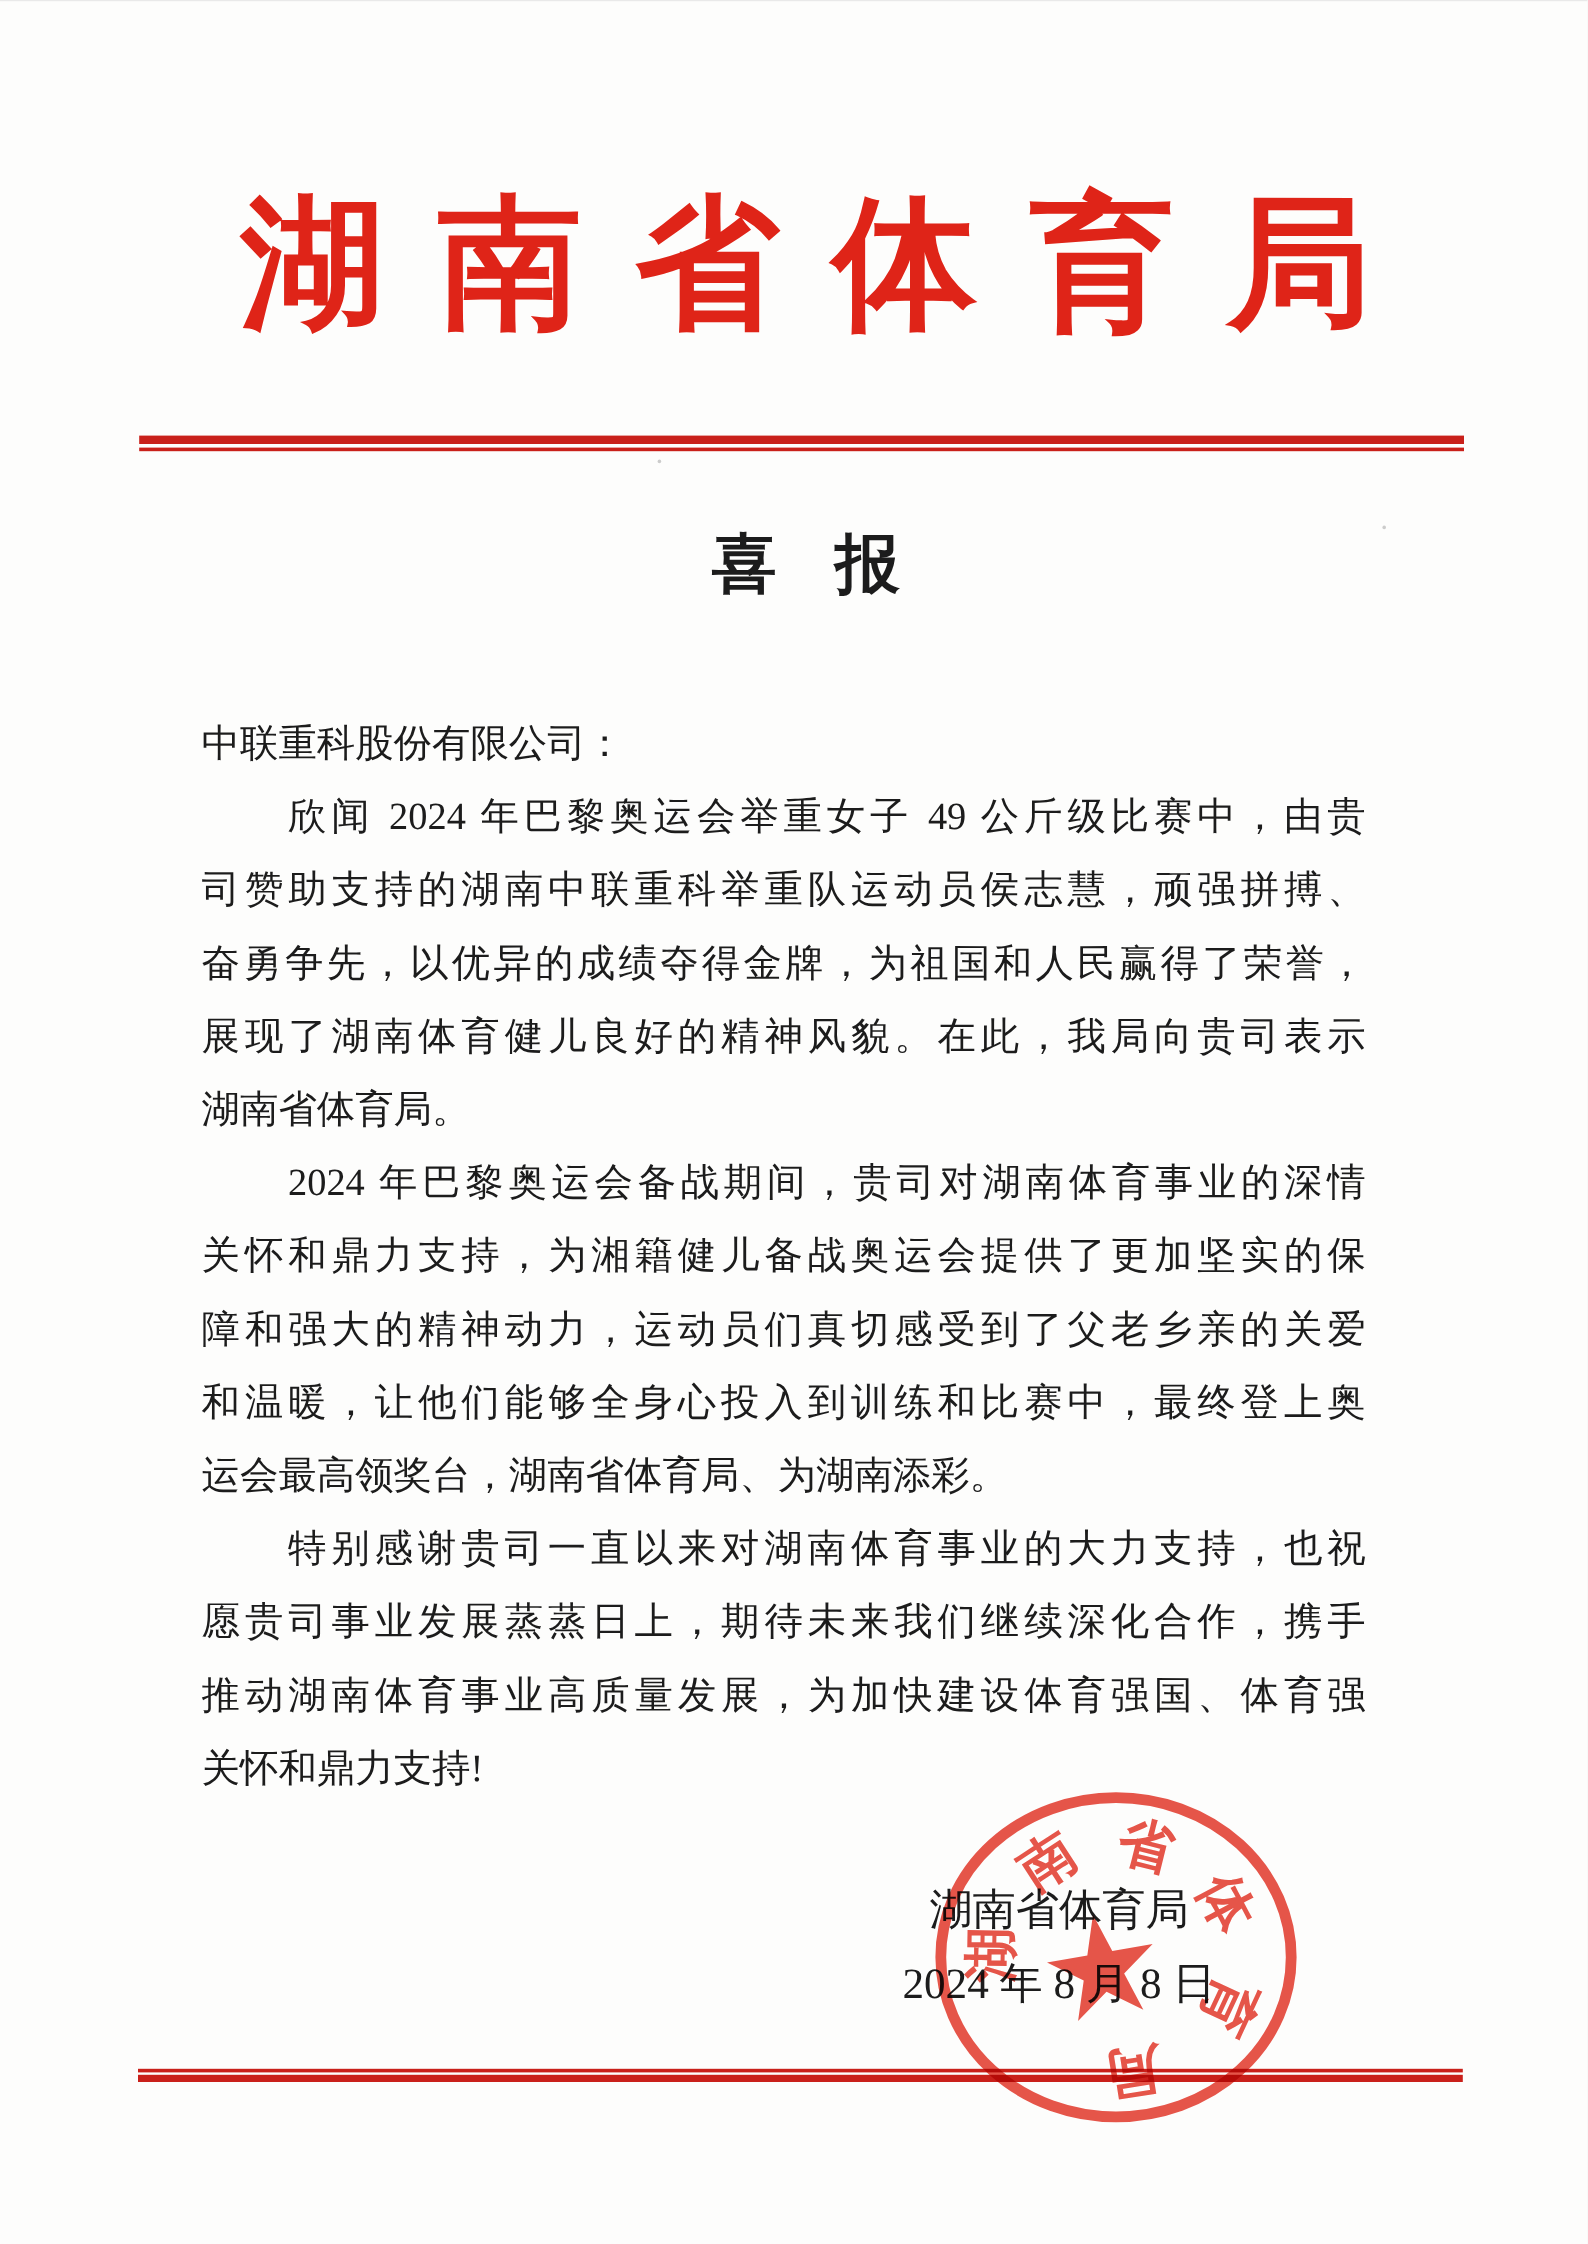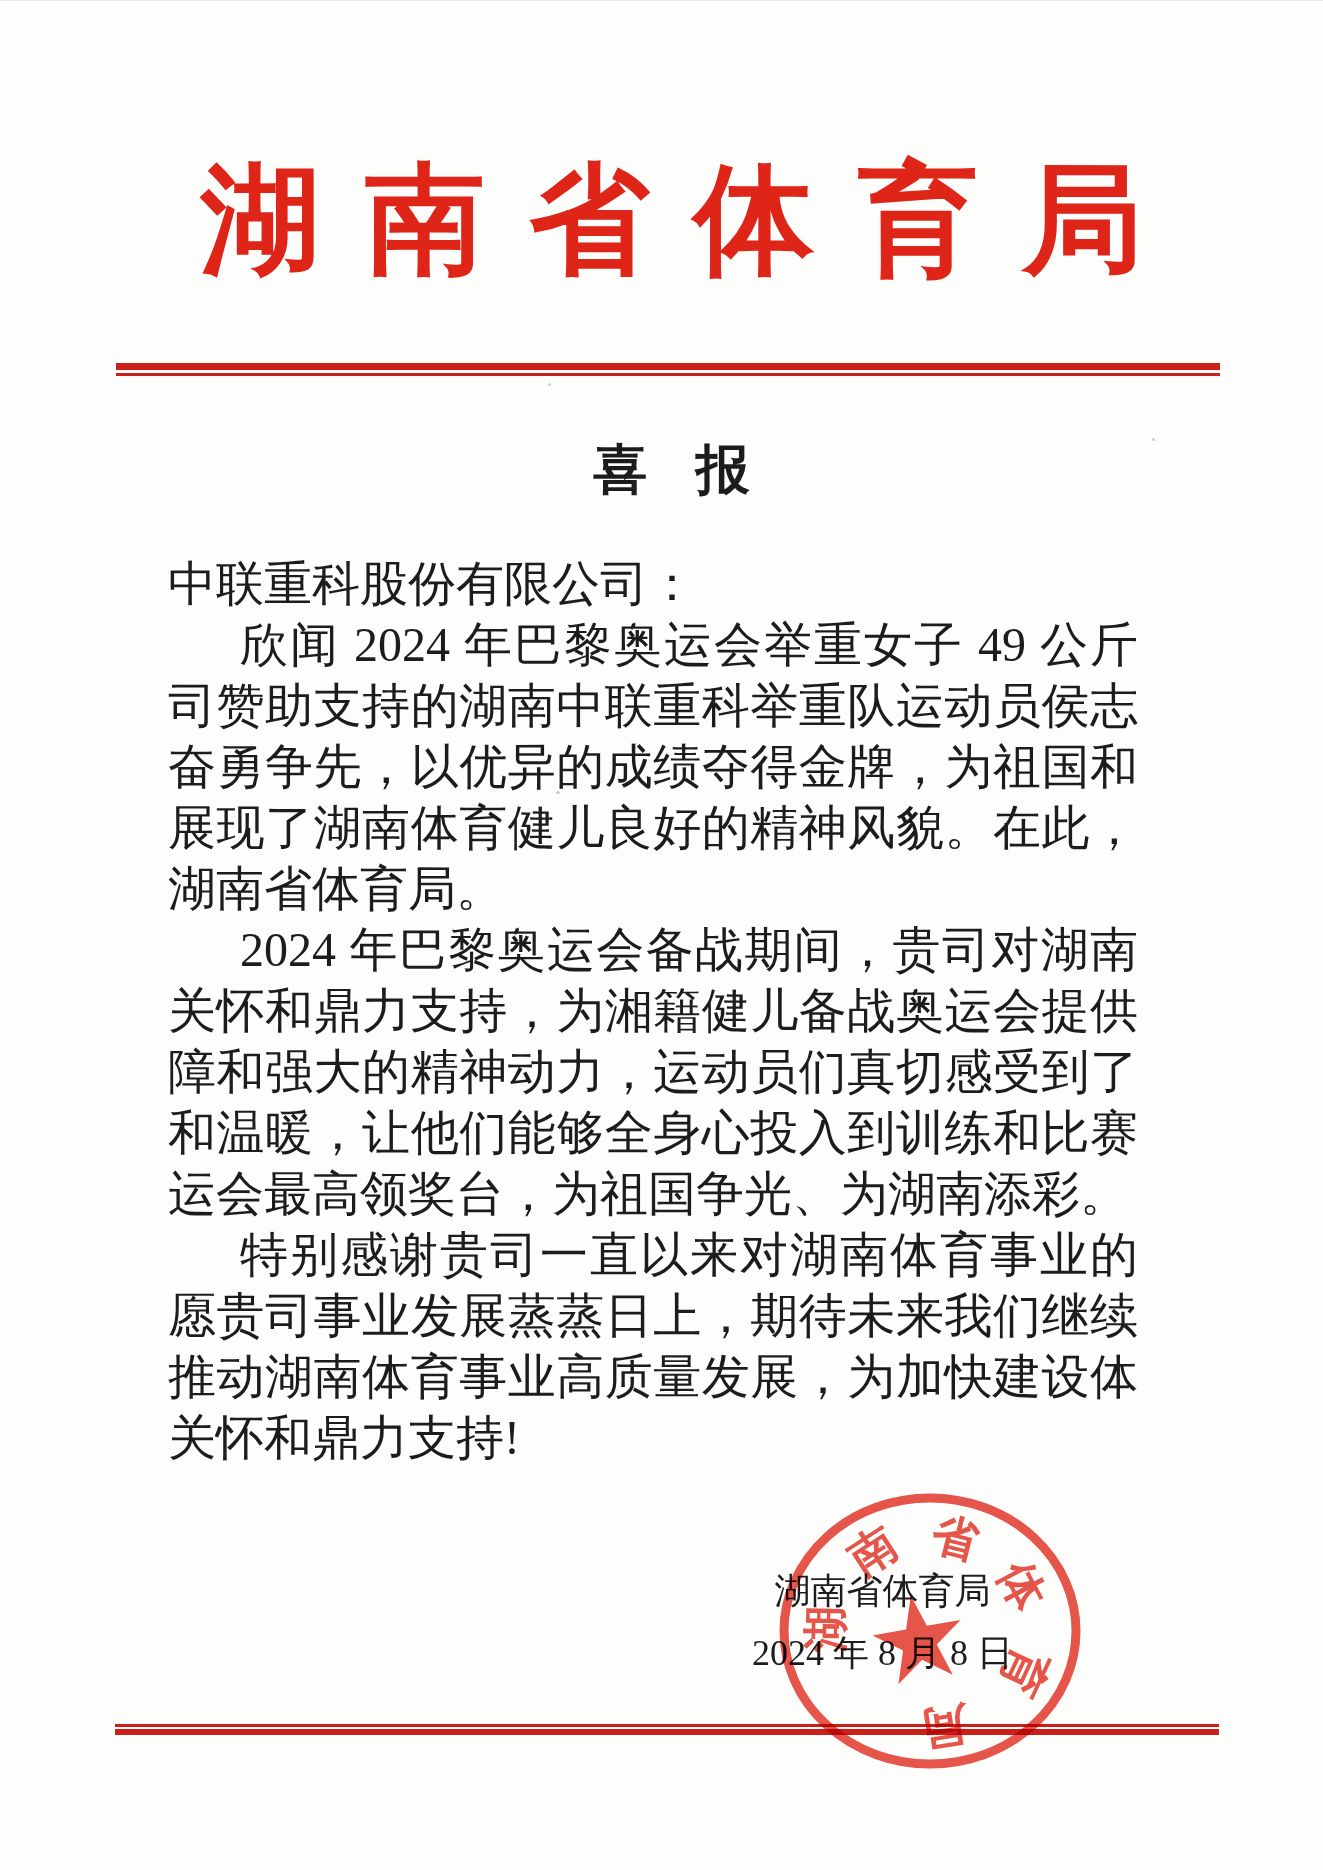--- a/index.html
+++ b/index.html
@@ -45,23 +45,23 @@
   .doc-title{
     position:absolute;top:440px;left:0;width:100%;
     text-align:center;
     color:var(--ink);
     font-size:54px;font-weight:bold;
     letter-spacing:0.9em;text-indent:0.9em;
     line-height:1.1;
   }
   
   .body-text{
-    position:absolute;left:168px;top:552px;width:970px;
+    position:absolute;left:168px;top:588px;width:970px;
     color:var(--ink);
-    font-size:48px;
+    font-size:32px;
   }
   .bline{
     height:61px;line-height:61px;
     white-space:nowrap;
   }
   .jfill{
     white-space:normal;
     text-align:justify;
     text-align-last:justify;
     text-justify:inter-ideograph;
@@ -112,21 +112,21 @@
     <div class="bline jfill indent">欣闻 2024 年巴黎奥运会举重女子 49 公斤级比赛中，由贵</div>
     <div class="bline jfill">司赞助支持的湖南中联重科举重队运动员侯志慧，顽强拼搏、</div>
     <div class="bline jfill">奋勇争先，以优异的成绩夺得金牌，为祖国和人民赢得了荣誉，</div>
     <div class="bline jfill">展现了湖南体育健儿良好的精神风貌。在此，我局向贵司表示</div>
     <div class="bline">湖南省体育局。</div>
 
     <div class="bline jfill indent">2024 年巴黎奥运会备战期间，贵司对湖南体育事业的深情</div>
     <div class="bline jfill">关怀和鼎力支持，为湘籍健儿备战奥运会提供了更加坚实的保</div>
     <div class="bline jfill">障和强大的精神动力，运动员们真切感受到了父老乡亲的关爱</div>
     <div class="bline jfill">和温暖，让他们能够全身心投入到训练和比赛中，最终登上奥</div>
-    <div class="bline">运会最高领奖台，为祖国争光、为湖南添彩。</div>
+    <div class="bline">运会最高领奖台，湖南省体育局、为湖南添彩。</div>
 
     <div class="bline jfill indent">特别感谢贵司一直以来对湖南体育事业的大力支持，也祝</div>
     <div class="bline jfill">愿贵司事业发展蒸蒸日上，期待未来我们继续深化合作，携手</div>
     <div class="bline jfill">推动湖南体育事业高质量发展，为加快建设体育强国、体育强</div>
     <div class="bline">关怀和鼎力支持!</div>
   </div>
 
   <div class="sign-block">
     <div class="sign-org">湖南省体育局</div>
     <div class="sign-date">2024 年 8 月 8 日</div>

